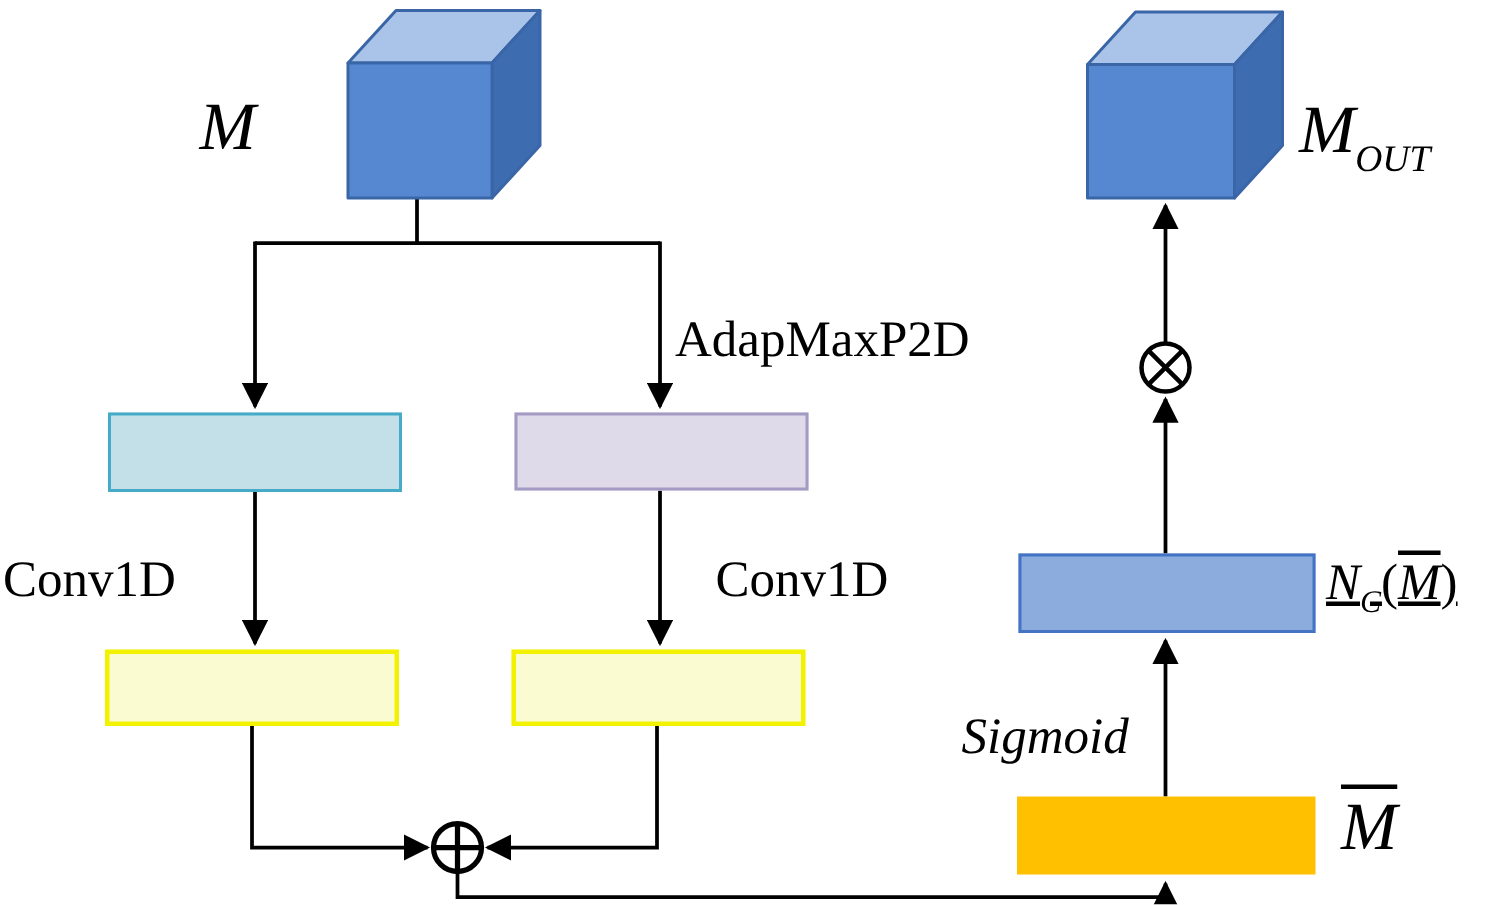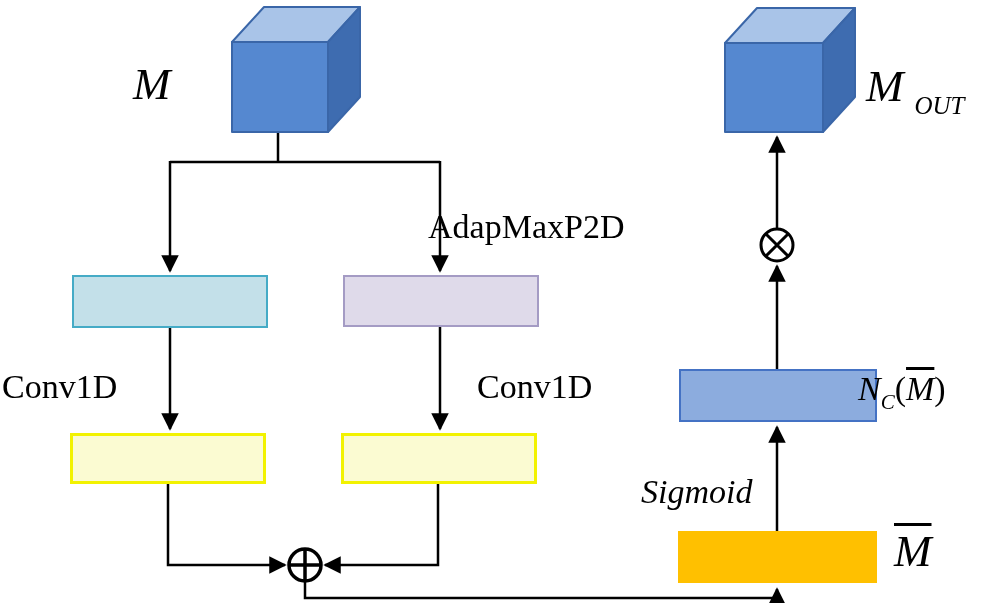--- a/index.html
+++ b/index.html
@@ -13,21 +13,21 @@
   .box.lav{left:343px;top:275px;width:196px;height:52px;}
   .box.yel{top:433px;width:196px;height:51px;border-width:3px;}
   .box.yel.l{left:70px;}
   .box.yel.r{left:341px;}
   .box.orange{left:678px;top:531px;width:199px;height:52px;border:none;}
   .box.blue{left:679px;top:369px;width:198px;height:53px;}
   .lbl{position:absolute;line-height:1;white-space:nowrap;}
   .math{font-style:italic;}
   .big{font-size:45px;font-style:italic;}
   .f34{font-size:34px;}
-  .sub{font-size:25px;font-style:italic;position:relative;top:13px;margin-left:11px;}
+  .sub{font-size:25px;font-style:italic;position:relative;top:13px;}
   .subsm{font-size:21px;font-style:italic;position:relative;top:9px;}
   .bar{font-style:italic;text-decoration:overline;text-decoration-thickness:3px;}
   .paren{font-style:normal;}
 </style>
 </head>
 <body>
 
 <div class="stage">
 
   <svg width="998" height="603" viewBox="0 0 998 603">
@@ -81,29 +81,29 @@
   <div class="box yel r" style="background-color: rgb(251, 251, 210); border-color: rgb(242, 242, 0);"></div>
   <div class="box orange" style="background-color: rgb(255, 192, 0);"></div>
   <div class="box blue" style="background-color: rgb(140, 172, 222); border-color: rgb(68, 114, 196);"></div>
 
   <div class="lbl big" style="left:133px;top:62px;">M</div>
 
   <div class="lbl" style="left:866px;top:64px;">
     <span class="big">M</span><span class="sub">OUT</span>
   </div>
 
-  <div class="lbl f34" style="left:428px;top:210px;text-align:center;">AdapMaxP2D</div>
+  <div class="lbl f34" style="left:450px;top:210px;text-align:center;">AdapMaxP2D</div>
 
   <div class="lbl f34" style="left:2px;top:370px;">Conv1D</div>
 
   <div class="lbl f34" style="left:477px;top:370px;">Conv1D</div>
 
   <div class="lbl f34" style="left:641px;top:475px;font-style:italic;">Sigmoid</div>
 
   <div class="lbl big" style="left:894px;top:529px;">
     <span class="bar">M</span>
   </div>
 
-  <div class="lbl f34" style="left:858px;top:372px;">
+  <div class="lbl f34" style="left:884px;top:372px;text-decoration:underline;">
     <span class="math">N</span><span class="subsm">C</span><span class="paren">(</span><span class="bar">M</span><span class="paren">)</span>
   </div>
 
 </div>
 
 </body></html>

